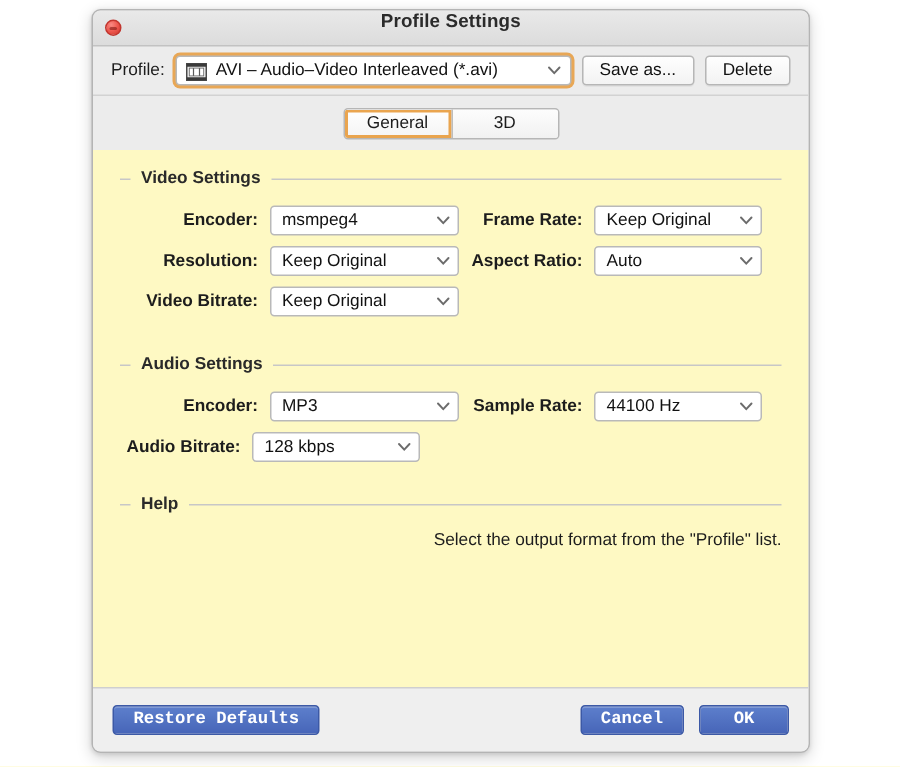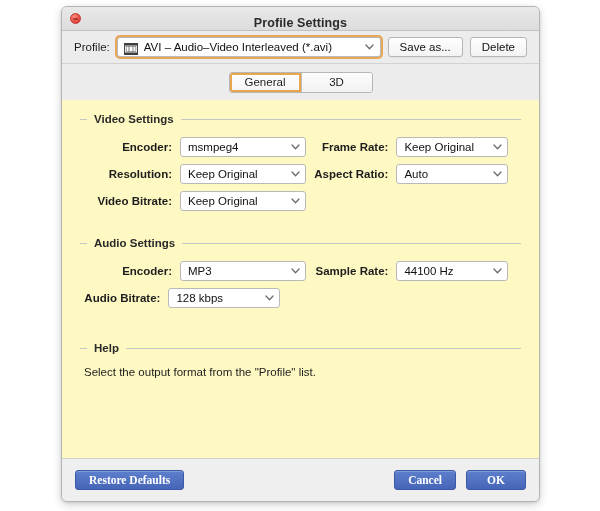--- a/index.html
+++ b/index.html
@@ -32,21 +32,21 @@
   }
 
   
   .titlebar {
     position: relative;
     height: 23px;
     flex: 0 0 23px;
     background: linear-gradient(to bottom, #e9e9e9 0%, #dcdcdc 100%);
     border-bottom: 1px solid #c2c2c2;
     display: flex;
-    align-items: flex-end;
+    align-items: flex-start;
     justify-content: center;
   }
   .title-text {
     font-size: 12.5px;
     font-weight: bold;
     color: #2b2b2b;
     letter-spacing: 0.1px;
   }
   .close-btn {
     position: absolute;
@@ -273,21 +273,21 @@
     box-sizing: border-box;
   }
   .spacer { flex: 1 1 auto; }
   .blue-btn {
     height: 20px;
     padding: 0 13px;
     background: linear-gradient(to bottom, #5d7fcc 0%, #4765b8 100%);
     border: 1px solid #3c59a6;
     border-radius: 3px;
     color: #ffffff;
-    font-family: Liberation Serif, serif;
+    font-family: Liberation Mono, monospace;
     font-size: 11.5px;
     font-weight: bold;
     cursor: default;
     line-height: 18px;
     box-shadow: inset 0 1px 0 rgba(255,255,255,0.22);
   }
   .blue-btn.wide { min-width: 60px; }
   .blue-btn + .blue-btn { margin-left: 10px; }
 </style>
 </head>
@@ -454,21 +454,21 @@
                     <path d="M1 1 L4.5 4.7 L8 1" fill="none" stroke="#6c6c6c" stroke-width="1.3" stroke-linecap="round"></path>
                   </svg>
               </span>
             </div>
           </div>
         </div>
 
       </div>
     </div>
 
-    <div class="section" style="margin-top:30px;">
+    <div class="section" style="margin-top:18px;text-align:right;">
       <div class="legend-row">
         <span class="legend-lead"></span>
         <span class="legend-text">Help</span>
         <span class="legend-rule"></span>
       </div>
       <div class="help-text">Select the output format from the "Profile" list.</div>
     </div>
 
   </div>
 

